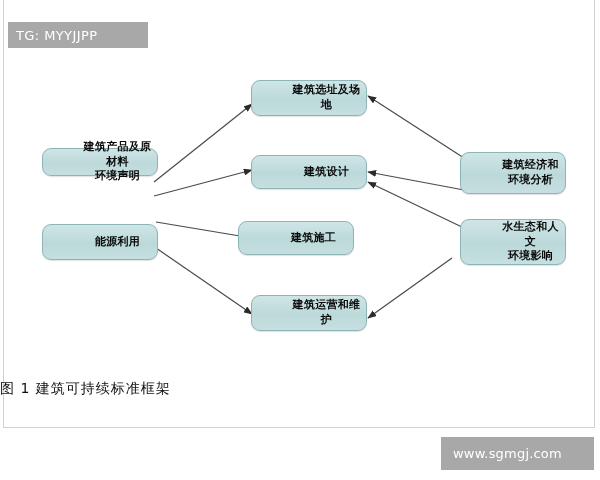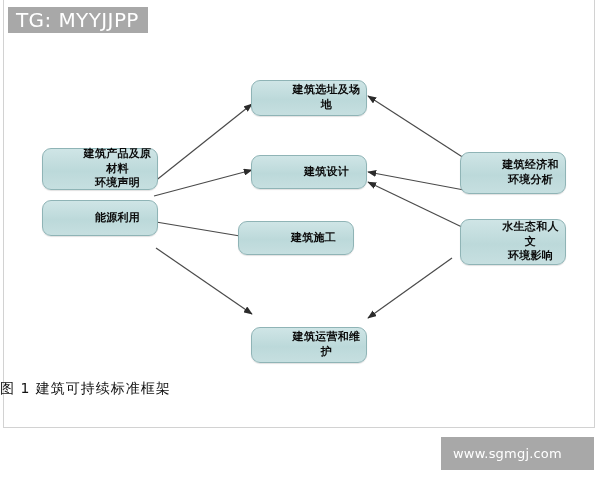--- a/index.html
+++ b/index.html
@@ -63,25 +63,25 @@
   .watermark {
     position: absolute;
     background: #a8a8a8;
     color: #ffffff;
     display: flex;
     align-items: center;
     box-sizing: border-box;
   }
   #watermark-top {
     left: 8px;
-    top: 7px;
+    top: 22px;
     width: 140px;
     height: 26px;
     padding-left: 8px;
-    font-size: 20px;
+    font-size: 13px;
     letter-spacing: 0.4px;
   }
   #watermark-bottom {
     left: 441px;
     top: 437px;
     width: 153px;
     height: 33px;
     padding-left: 12px;
     font-size: 13px;
     letter-spacing: 0.2px;
@@ -109,45 +109,45 @@
       <line x1="464" y1="190" x2="368" y2="172"></line>
       <line x1="464" y1="228" x2="368" y2="182"></line>
       <line x1="452" y1="258" x2="368" y2="318"></line>
     </g>
   </svg>
 
   <div class="node" style="left:251px; top:80px; width:116px; height:36px;">
     <span>建筑选址及场地</span>
   </div>
 
-  <div class="node" style="left:42px; top:148px; width:116px; height:42px;">
+  <div class="node" style="left:42px; top:148px; width:116px; height:28px;">
     <span>建筑产品及原材料<br>环境声明</span>
   </div>
 
   <div class="node" style="left:460px; top:152px; width:106px; height:42px;">
     <span>建筑经济和<br>环境分析</span>
   </div>
 
   <div class="node" style="left:251px; top:155px; width:116px; height:34px;">
     <span>建筑设计</span>
   </div>
 
-  <div class="node" style="left:42px; top:200px; width:116px; height:36px;">
+  <div class="node" style="left:42px; top:224px; width:116px; height:36px;">
     <span>能源利用</span>
   </div>
 
   <div class="node" style="left:238px; top:221px; width:116px; height:34px;">
     <span>建筑施工</span>
   </div>
 
   <div class="node" style="left:460px; top:219px; width:106px; height:46px;">
     <span>水生态和人文<br>环境影响</span>
   </div>
 
-  <div class="node" style="left:251px; top:295px; width:116px; height:36px;margin-top:32px;">
+  <div class="node" style="left:251px; top:295px; width:116px; height:36px;">
     <span>建筑运营和维护</span>
   </div>
 
   <div id="caption">图 1 建筑可持续标准框架</div>
 
   <div class="watermark" id="watermark-top">TG: MYYJJPP</div>
 
   <div class="watermark" id="watermark-bottom">www.sgmgj.com</div>
 
 </div>

